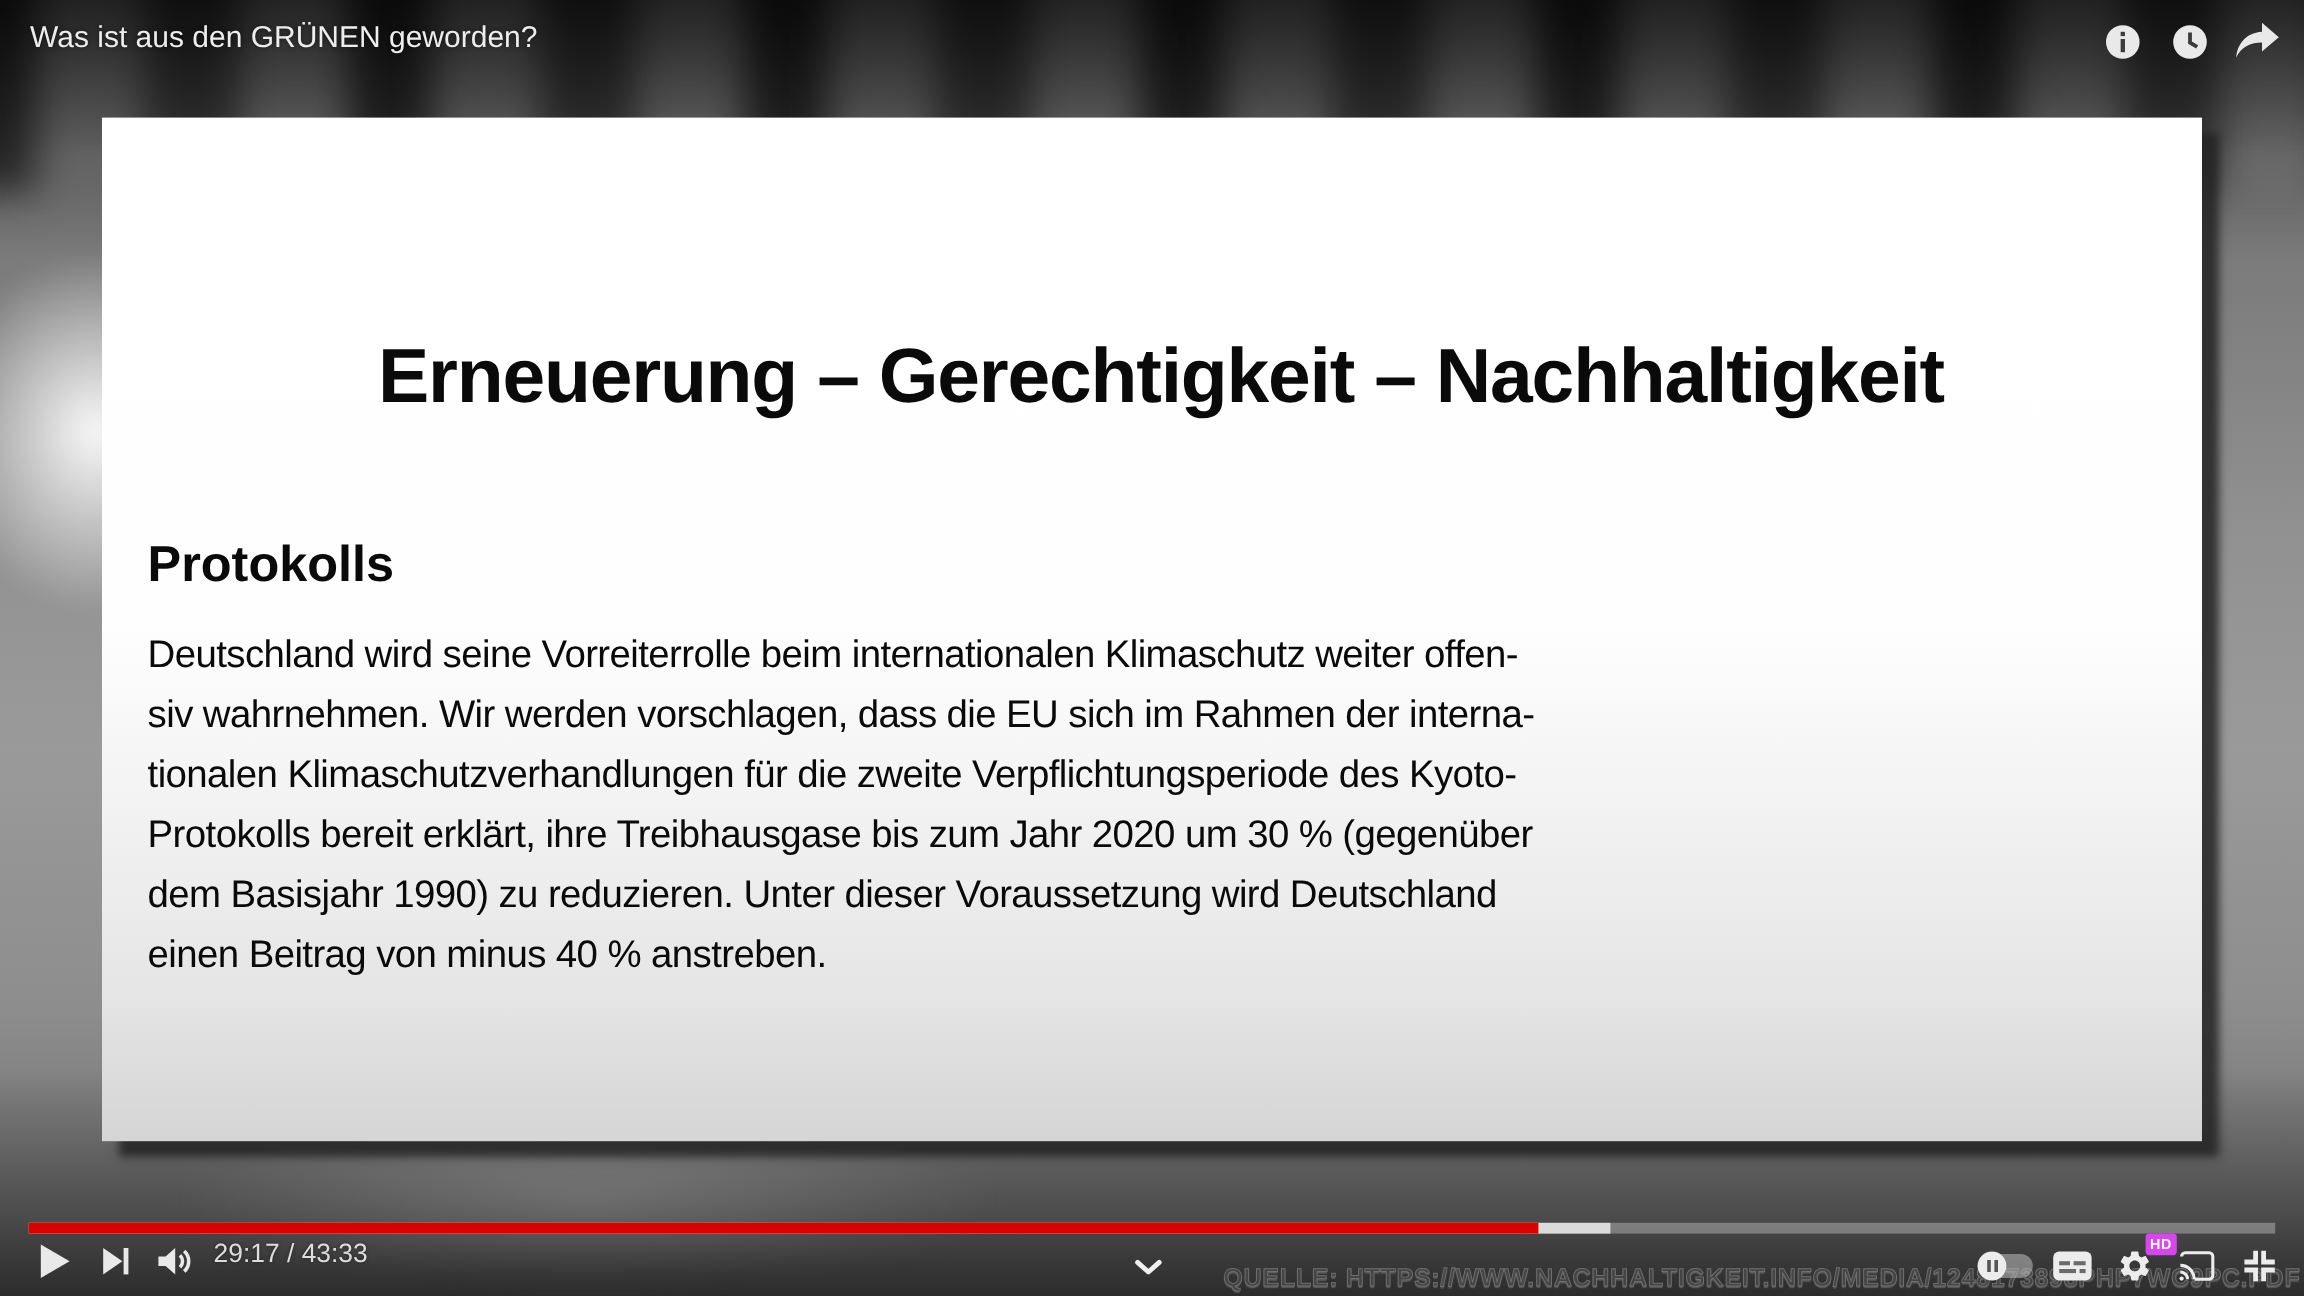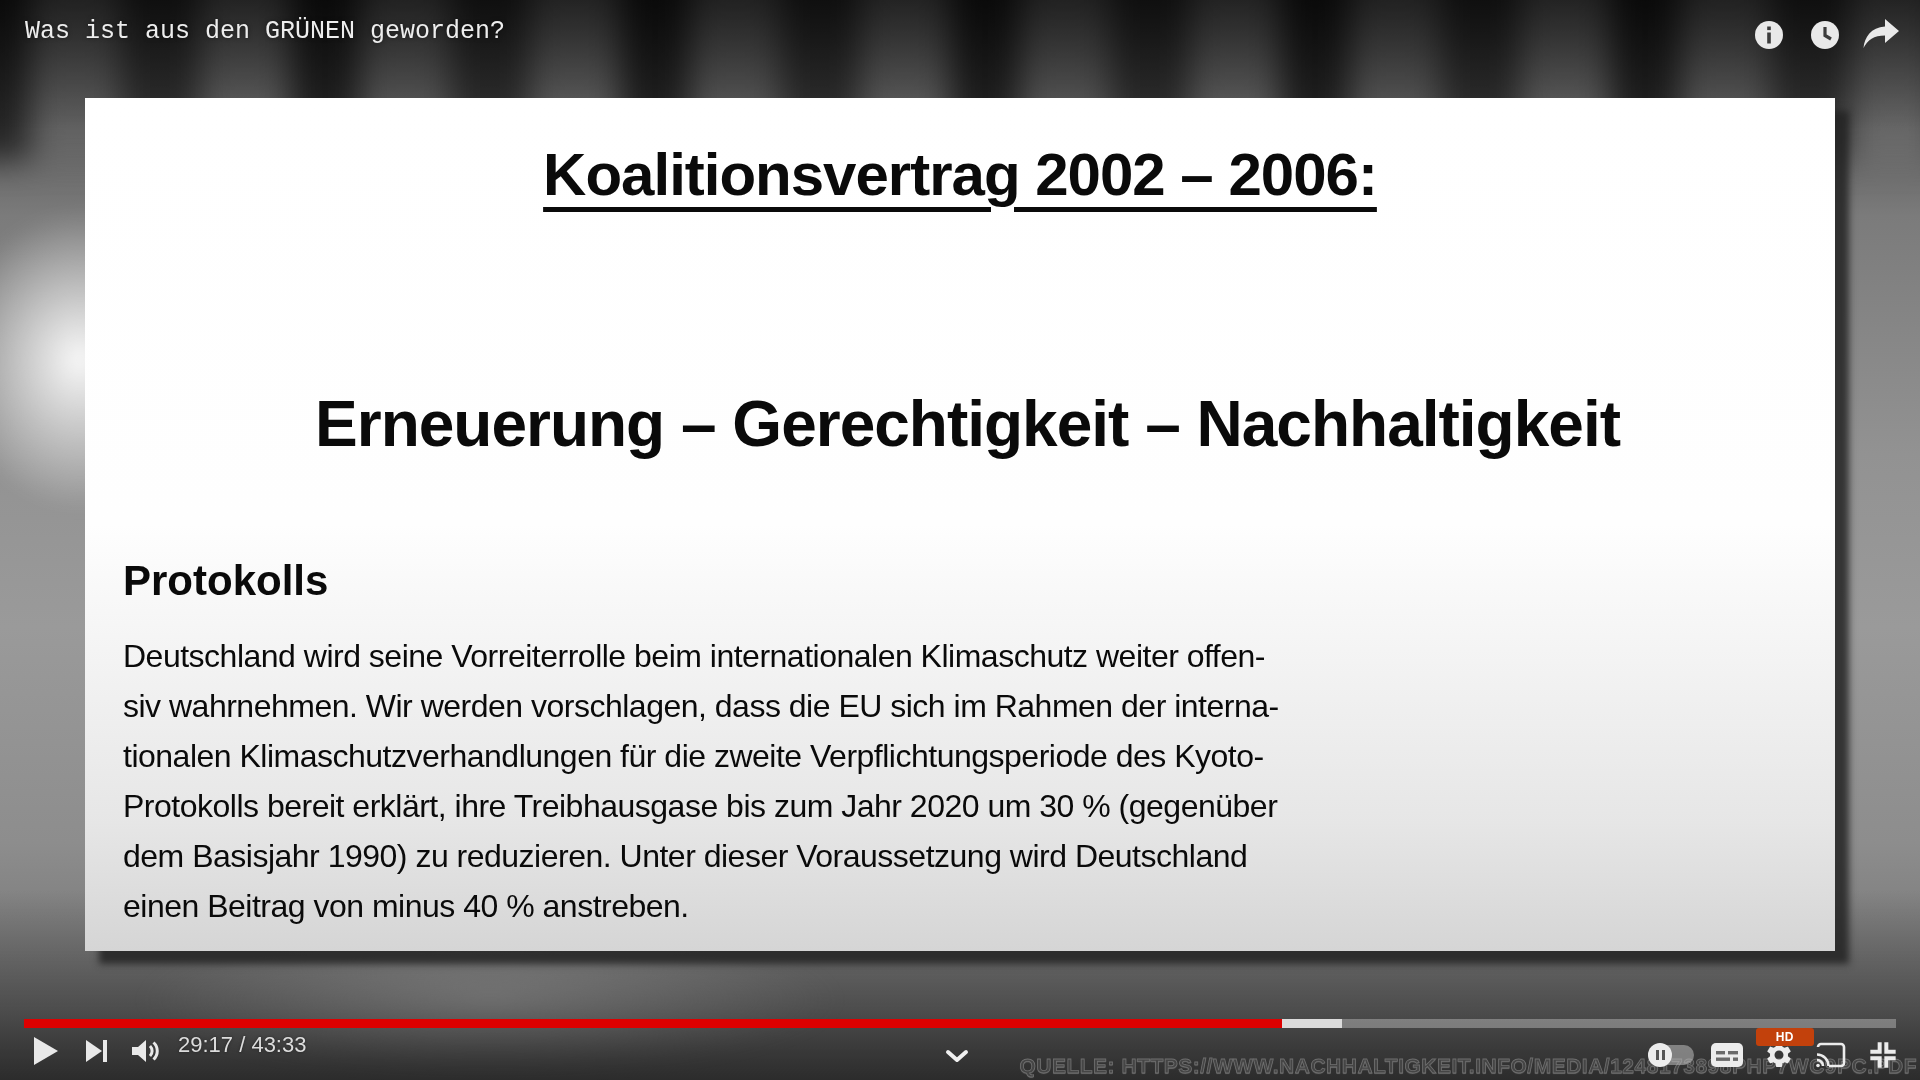--- a/index.html
+++ b/index.html
@@ -58,21 +58,21 @@
   }
   .slide-body {
     margin:26px 38px 0 38px;
     font-size:32px; line-height:50px;
     white-space:pre-line; letter-spacing:-0.5px;
   }
 
   
   .video-title {
     position:absolute; left:25px; top:17px; z-index:6;
-    font-size:25px; color:#ededed; text-shadow:0 0 4px rgba(0,0,0,0.5);font-family:Liberation Mono, monospace;
+    font-size:25px; color:#ededed; text-shadow:0 0 4px rgba(0,0,0,0.5);
   }
   .top-buttons { position:absolute; top:16px; right:20px; z-index:6; display:flex; gap:18px; }
   .icon-btn { width:38px; height:38px; display:flex; align-items:center; justify-content:center; cursor:pointer; background:none; border:none; }
 
   .progress-wrap { position:absolute; left:24px; right:24px; top:1019px; height:9px; z-index:6; }
   .progress-track { position:absolute; inset:0; background:rgba(255,255,255,0.30); }
   .progress-buffered { position:absolute; left:0; top:0; bottom:0; background:rgba(235,235,235,0.85); }
   .progress-played { position:absolute; left:0; top:0; bottom:0; background:#dd0000; }
 
   .controls-left { position:absolute; left:26px; top:1032px; height:44px; z-index:6; display:flex; align-items:flex-start; }
@@ -84,22 +84,22 @@
 
   .autoplay-pill { width:46px; height:20px; border-radius:10px; background:rgba(190,190,190,0.55); position:relative; }
   .autoplay-knob { position:absolute; left:0px; top:-2px; width:24px; height:24px; border-radius:50%; background:#ececec;
     display:flex; align-items:center; justify-content:center; }
   .pause-bars { display:flex; gap:3px; }
   .pause-bars span { width:3px; height:10px; background:#555; display:block; }
 
   .settings-wrap { position:relative; }
   .hd-badge {
     position:absolute; top:-8px; right:-16px;
-    background:#c2410c; color:#fff; font-size:12px; font-weight:bold;
-    padding:2px 20px; border-radius:3px; letter-spacing:0.5px;
+    background:#d946ef; color:#fff; font-size:12px; font-weight:bold;
+    padding:2px 4px; border-radius:3px; letter-spacing:0.5px;
   }
 
   .watermark {
     position:absolute; right:3px; top:1054px; z-index:5;
     font-size:21px; font-weight:bold; letter-spacing:0.5px;
     color:#454545;
     -webkit-text-stroke:0.8px #6f6f6f;
     text-shadow:0 1px 1px rgba(255,255,255,0.22);
     white-space:nowrap;
   }
@@ -112,21 +112,20 @@
 <div class="stage">
 
   <div class="bg-base"></div>
   <div class="bg-streaks"></div>
   <div class="bg-blob-left"></div>
   <div class="bg-blob-bottom"></div>
   <div class="top-shade"></div>
   <div class="bottom-shade"></div>
 
   <div class="slide">
-    <div class="slide-title">Koalitionsvertrag 2002 – 2006:</div>
     <div class="slide-subtitle">Erneuerung – Gerechtigkeit – Nachhaltigkeit</div>
     <div class="slide-heading">Protokolls</div>
     <div class="slide-body">Deutschland wird seine Vorreiterrolle beim internationalen Klimaschutz weiter offen-
 siv wahrnehmen. Wir werden vorschlagen, dass die EU sich im Rahmen der interna-
 tionalen Klimaschutzverhandlungen für die zweite Verpflichtungsperiode des Kyoto-
 Protokolls bereit erklärt, ihre Treibhausgase bis zum Jahr 2020 um 30 % (gegenüber
 dem Basisjahr 1990) zu reduzieren. Unter dieser Voraussetzung wird Deutschland
 einen Beitrag von minus 40 % anstreben.</div>
   </div>
 

